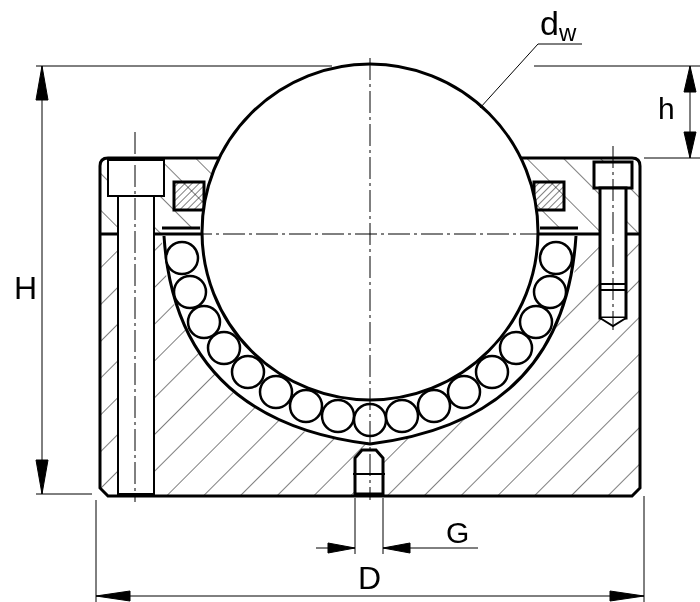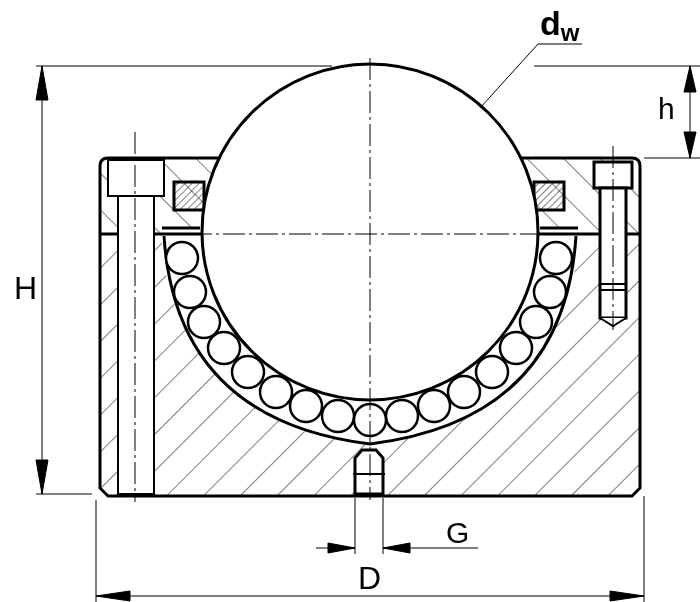--- a/index.html
+++ b/index.html
@@ -1,19 +1,19 @@
 <!DOCTYPE html>
 <html><head>
 <meta charset="utf-8">
 <style>
   html, body { margin:0; padding:0; background:#ffffff; }
   body { width:700px; height:602px; overflow:hidden; position:relative; }
   #drawing { position:absolute; left:0; top:0; width:700px; height:602px; }
   .lbl { position:absolute; font-family:"Liberation Sans", sans-serif; color:#000; line-height:1; }
-  .lbl-dw { left:540px; top:6px; font-size:34px;font-weight:bold; }
+  .lbl-dw { left:540px; top:6px; font-size:34px; }
   .lbl-dw sub { font-size:24px; vertical-align:-6px; }
   .lbl-h { left:658px; top:94px; font-size:30px; }
   .lbl-H { left:14px; top:272px; font-size:32px; }
   .lbl-G { left:446px; top:518px; font-size:30px; }
   .lbl-D { left:358px; top:562px; font-size:32px; }
 </style>
 </head>
 <body>
 
 <svg id="drawing" viewBox="0 0 700 602" xmlns="http://www.w3.org/2000/svg">

